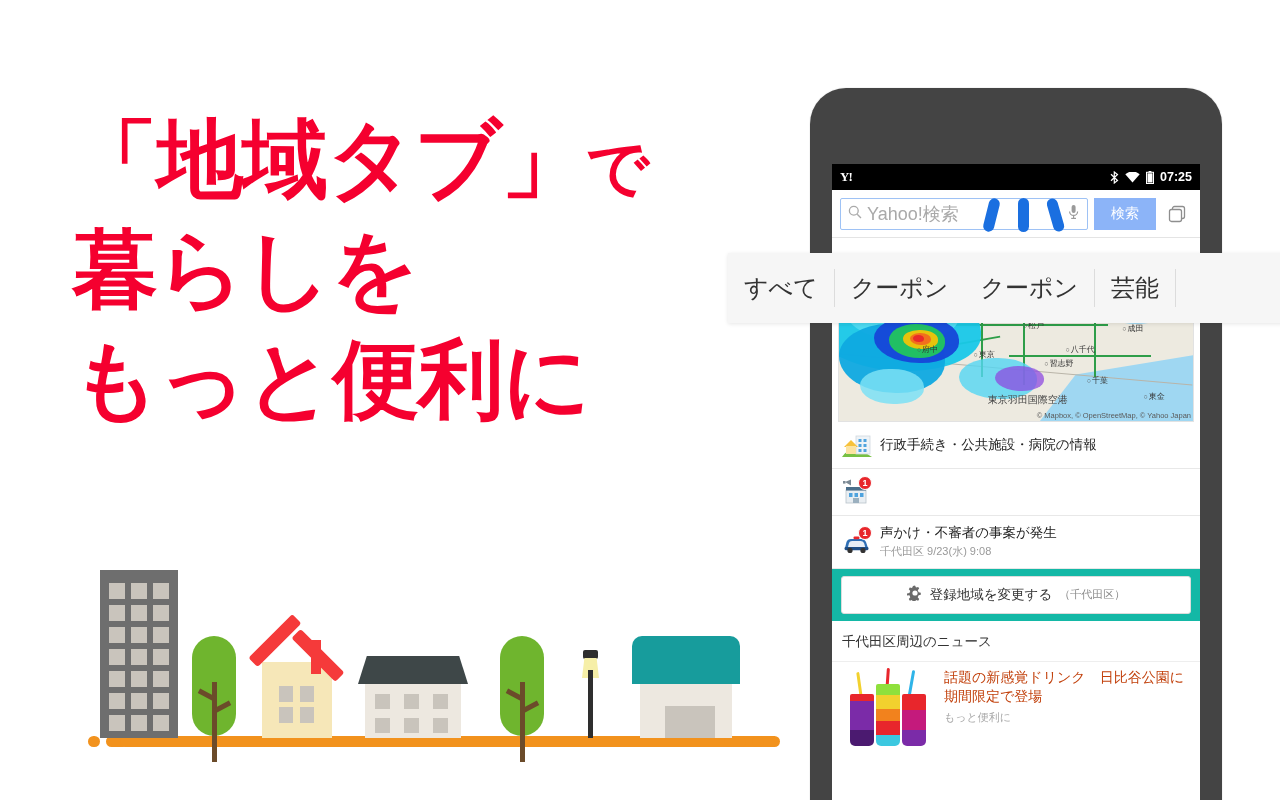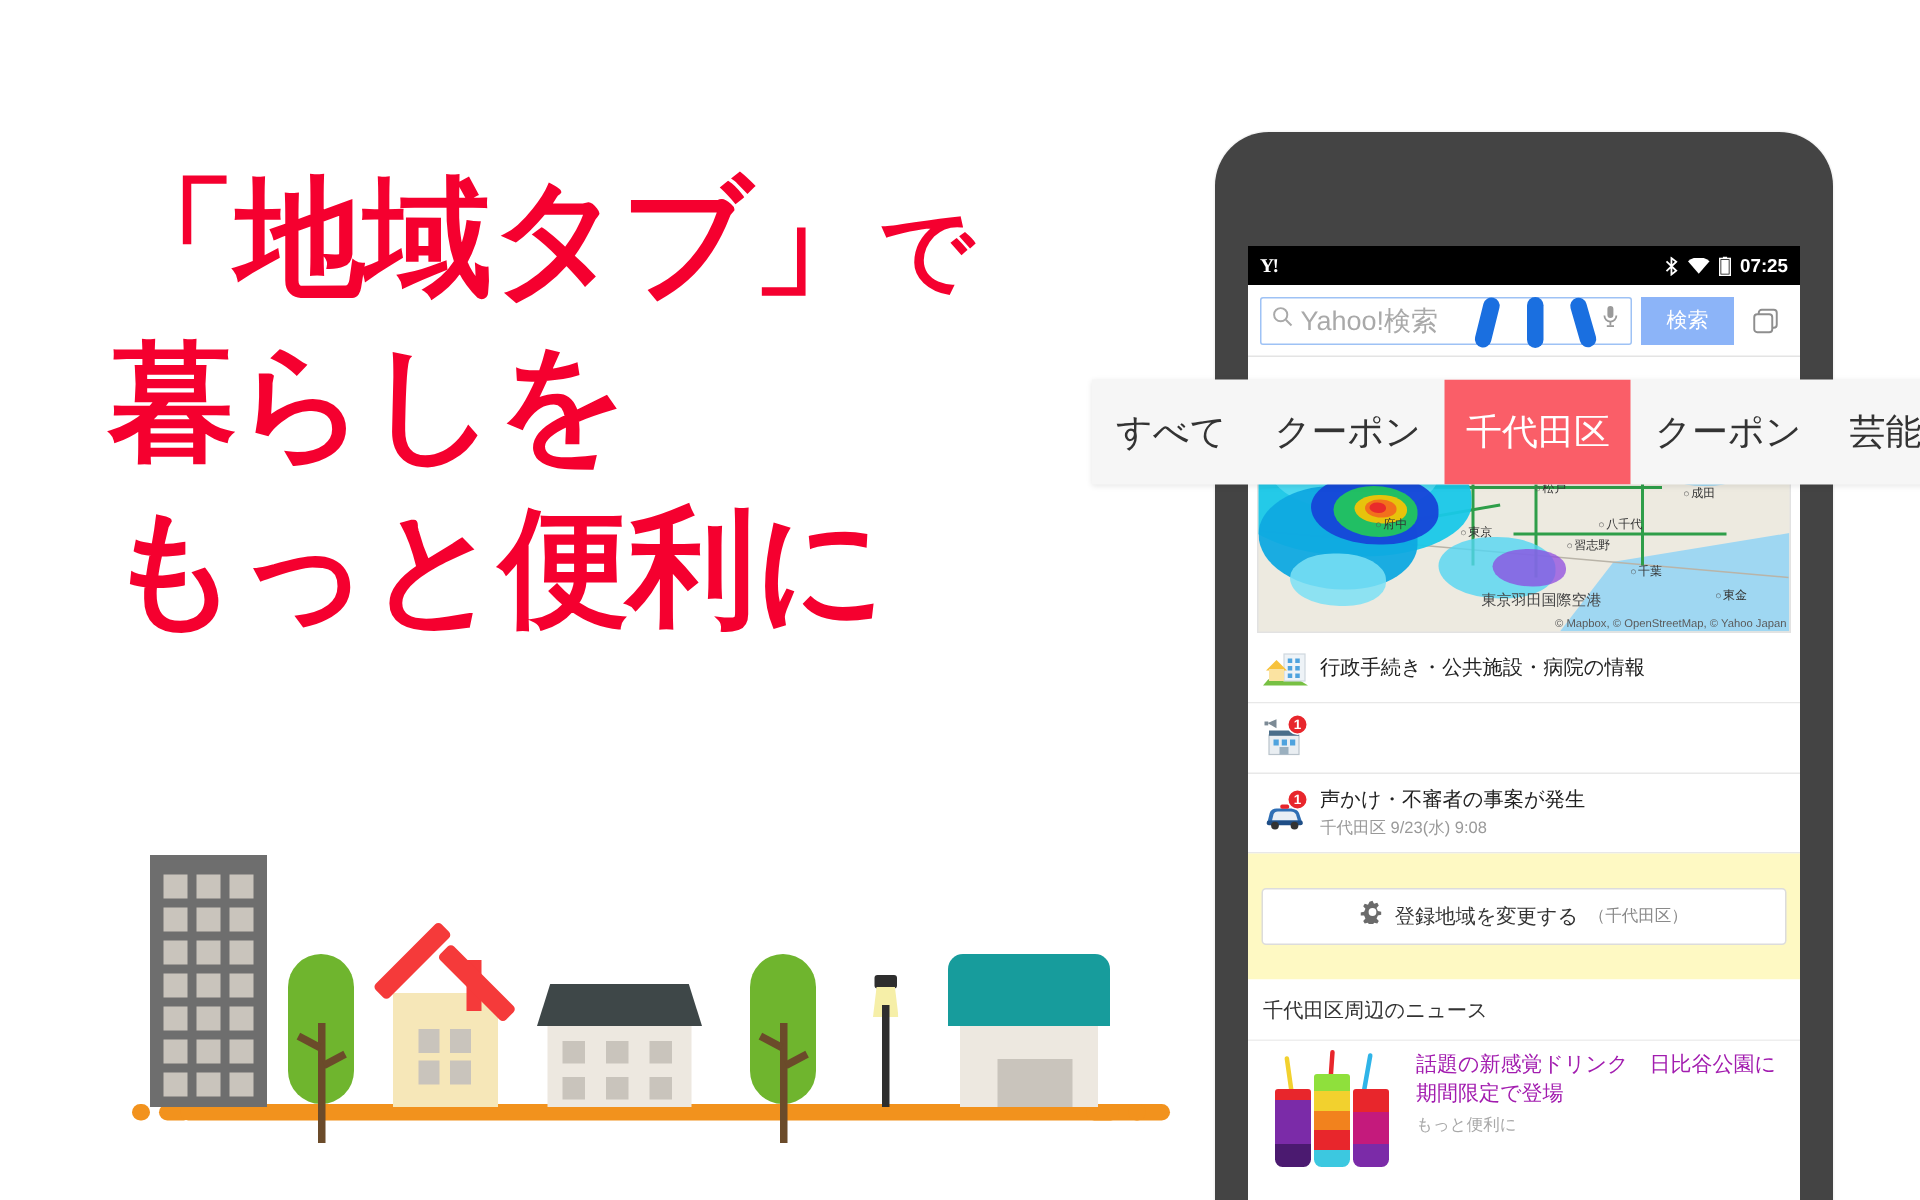--- a/index.html
+++ b/index.html
@@ -148,35 +148,35 @@
   .row { display:flex; align-items:center; gap: 8px; padding: 9px 10px; border-bottom: 1px solid #e8e8e8; background:#fff; }
   .row .ic { width: 30px; height: 28px; position: relative; flex: 0 0 30px; }
   .row .txt { flex:1; min-width:0; }
   .row .title { font-size: 13.5px; color: #222; line-height: 1.25; }
   .row .sub { font-size: 11px; color: #999; margin-top: 2px; }
   .badge { position:absolute; right: 0px; top: -2px; width: 14px; height: 14px; border-radius: 50%;
       background: #E8262C; color:#fff; font-size: 9px; font-weight: 700; display:flex;
       align-items:center; justify-content:center; border: 1.5px solid #fff; }
 
   
-  #settingwrap { background: #fef9c3; padding: 23px 9px; }
+  #settingwrap { background: #14b8a6; padding: 7px 9px; }
   #settingbtn { background:#fff; border: 1px solid #dcdcdc; border-radius: 3px; height: 38px;
       display:flex; align-items:center; justify-content:center; gap: 7px; }
   #settingbtn .lbl { font-size: 13.5px; color: #333; }
   #settingbtn .paren { font-size: 11px; color: #8a8a8a; }
 
   #newshdr { font-size: 13.5px; color: #333; padding: 12px 10px 10px; background:#fff; }
 
   
   #newsitem { display:flex; gap: 10px; padding: 6px 10px 0; background:#fff; border-top: 1px solid #eee; }
   #thumb { width: 92px; height: 78px; flex: 0 0 92px; background:#fff; position: relative; overflow:hidden; }
   #thumb .cup { position:absolute; bottom: 0; width: 24px; height: 52px; border-radius: 2px 2px 5px 5px; }
   #thumb .straw { position:absolute; width: 3px; height: 26px; border-radius: 2px; }
   #newstext { flex:1; min-width:0; }
-  #newstext .t { font-size: 14px; color: #a21caf; line-height: 1.38; }
+  #newstext .t { font-size: 14px; color: #c2410c; line-height: 1.38; }
   #newstext .src { font-size: 11px; color: #a8a8a8; margin-top: 3px; }
 
   
   #callout {
     position: absolute; left: 728px; top: 253px; width: 560px; height: 70px;
     background: #F6F6F6; box-shadow: 0 1px 4px rgba(0,0,0,0.10);
     display: flex; align-items: stretch; overflow: hidden;
   }
   #callout .tab { display:flex; align-items:center; justify-content:center; padding: 0 16px;
       font-size: 24px; color: #333; white-space: nowrap; }
@@ -456,21 +456,20 @@
         </div>
       </div>
 
     </div>
   </div>
 
   <div id="callout">
     <div class="tab">すべて</div>
     <div class="sep"></div>
     <div class="tab">クーポン</div>
-    <div class="tab active">千代田区</div>
     <div class="tab">クーポン</div>
     <div class="sep"></div>
     <div class="tab">芸能</div>
     <div class="sep"></div>
 
   </div>
 
 </div>
 
 </body></html>

